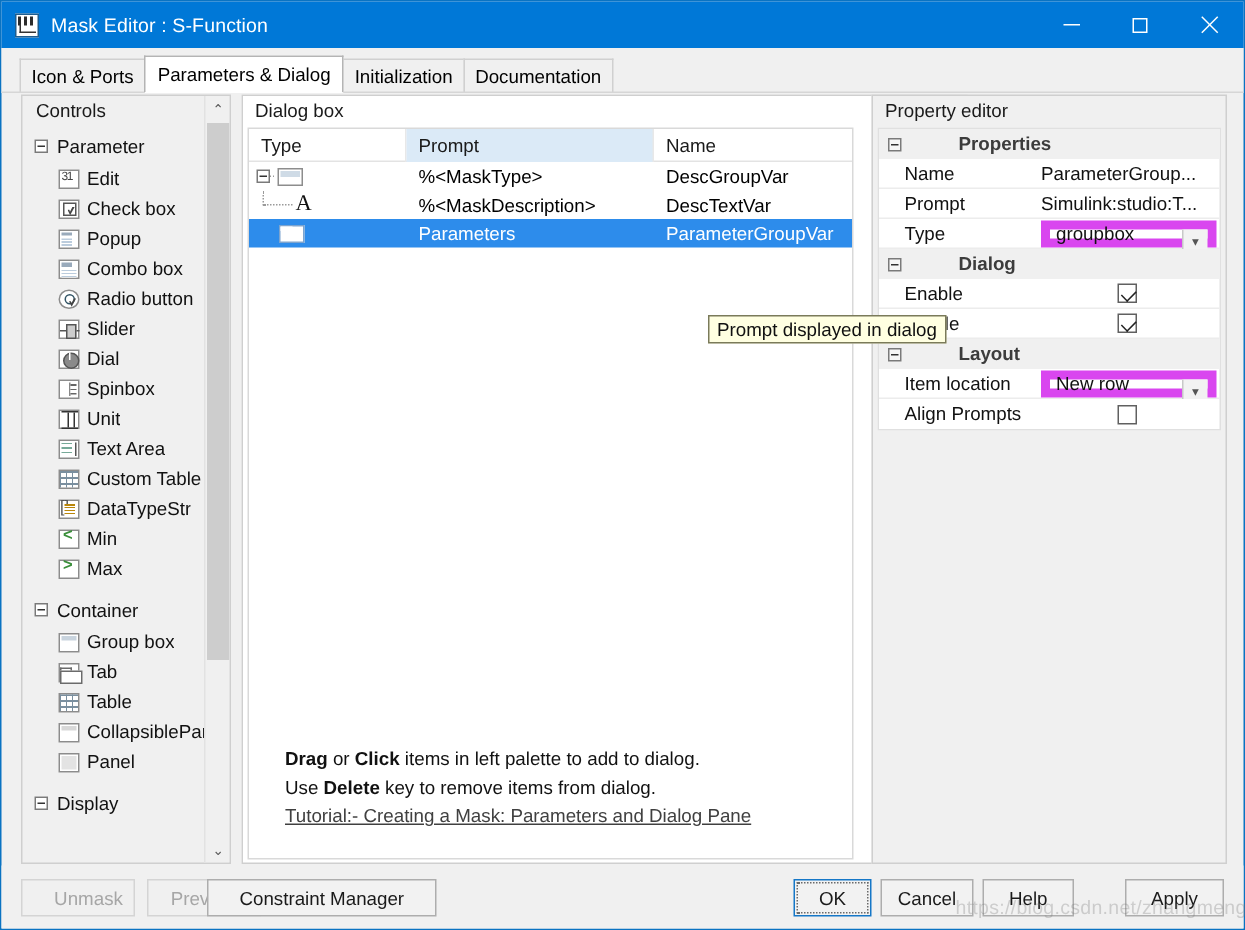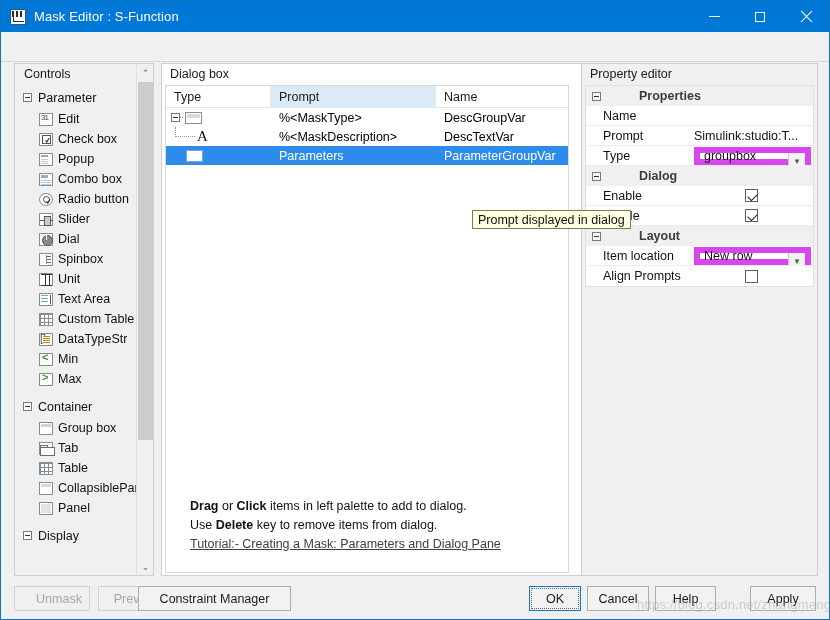--- a/index.html
+++ b/index.html
@@ -456,20 +456,28 @@
         </div>
       <div class="wbtn">
           <span class="glyph-max"></span>
         </div>
       <div class="wbtn">
           <span class="glyph-close"></span>
         </div>
     </div>
   </div>
 
+  <div id="tabstrip">
+    <div id="tabs">
+      <div class="tab">Icon &amp; Ports</div>
+      <div class="tab active">Parameters &amp; Dialog</div>
+      <div class="tab">Initialization</div>
+      <div class="tab">Documentation</div>
+    </div>
+  </div>
   <div id="tab-underline"></div>
 
   <div id="palette">
     <div id="palette-title">Controls</div>
 
     <div id="palette-list">
       <div class="grp">
         <span class="exp"></span>
         <span>Parameter</span>
       </div>
@@ -621,20 +629,21 @@
     <div id="propeditor-title">Property editor</div>
 
     <div id="prop-list">
 
       <div class="psec">
         <span class="exp2"></span>
         <span>Properties</span>
       </div>
       <div class="prow">
         <div class="plabel">Name</div>
+        <div class="pvalue">ParameterGroup...</div>
       </div>
       <div class="prow">
         <div class="plabel">Prompt</div>
         <div class="pvalue">Simulink:studio:T...</div>
       </div>
       <div class="prow">
         <div class="plabel">Type</div>
         <div class="pvalue">
           <div class="pcombo">
             <span>groupbox</span>

